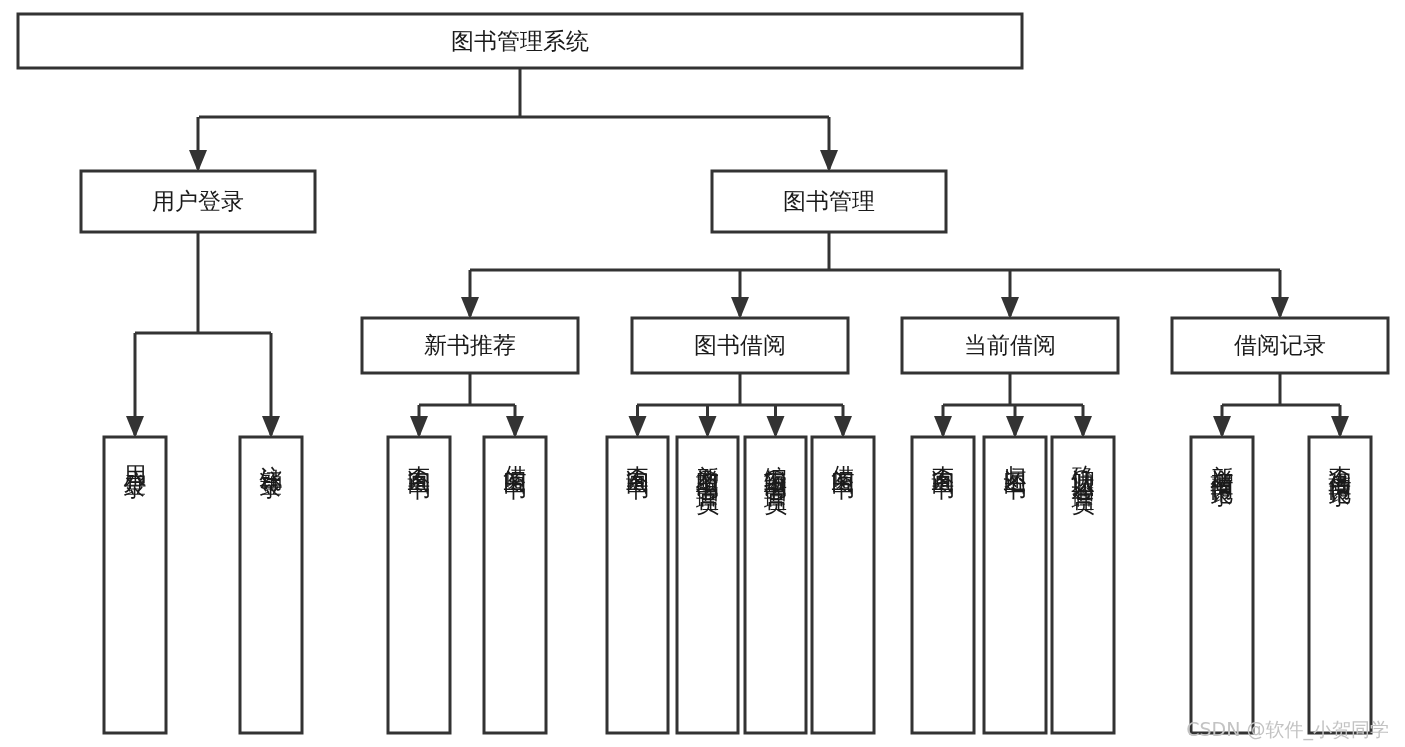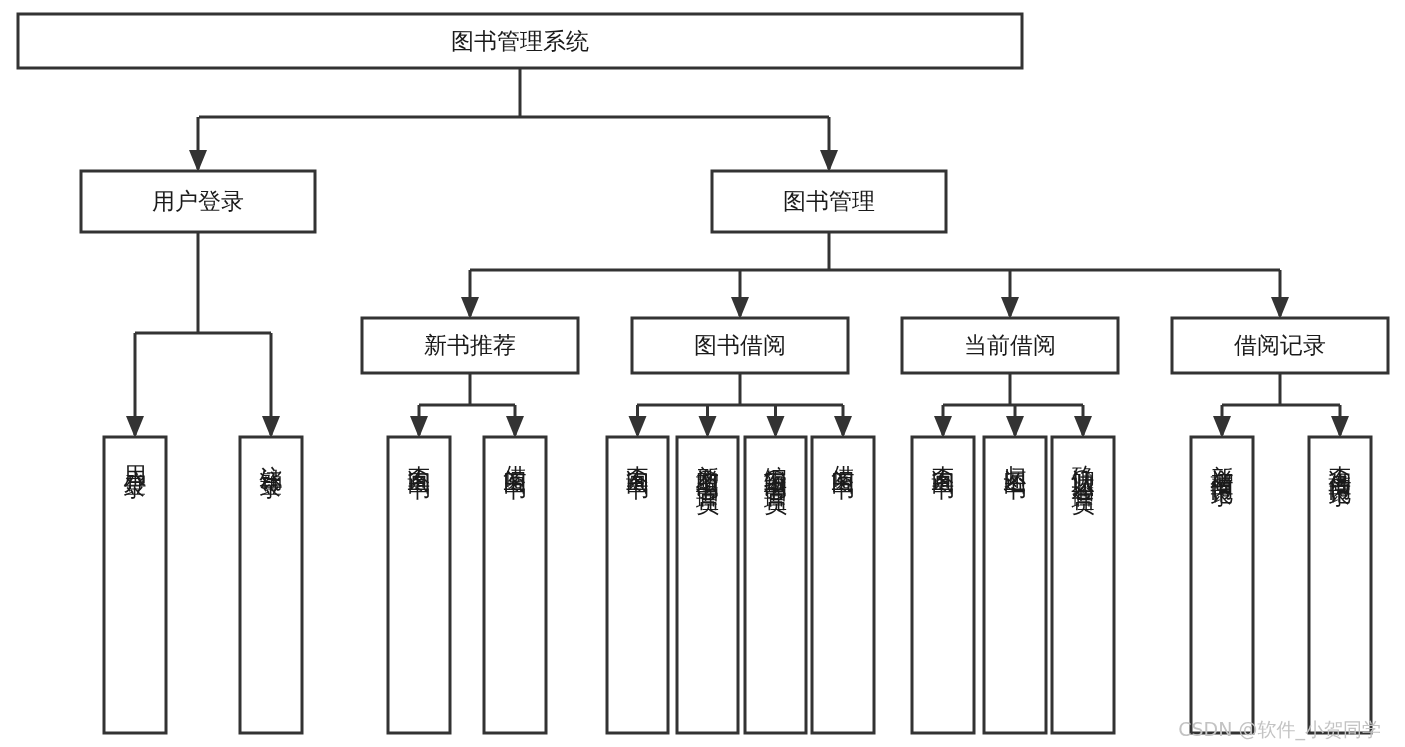--- a/index.html
+++ b/index.html
@@ -61,21 +61,21 @@
     text-orientation: upright;
     font-family: "DejaVu Sans", "Liberation Sans", sans-serif;
     font-size: 23px;
     line-height: 1.0;
     color: #1a1a1a;
     letter-spacing: 4px;
     white-space: nowrap;
   }
   .watermark {
     position: absolute;
-    right: 24px;
+    right: 16px;
     bottom: 4px;
     font-family: "DejaVu Sans", "Liberation Sans", sans-serif;
     font-size: 19px;
     color: #c3c3c3;
     white-space: nowrap;
     letter-spacing: 0px;
   }
 </style>
 </head>
 <body>

